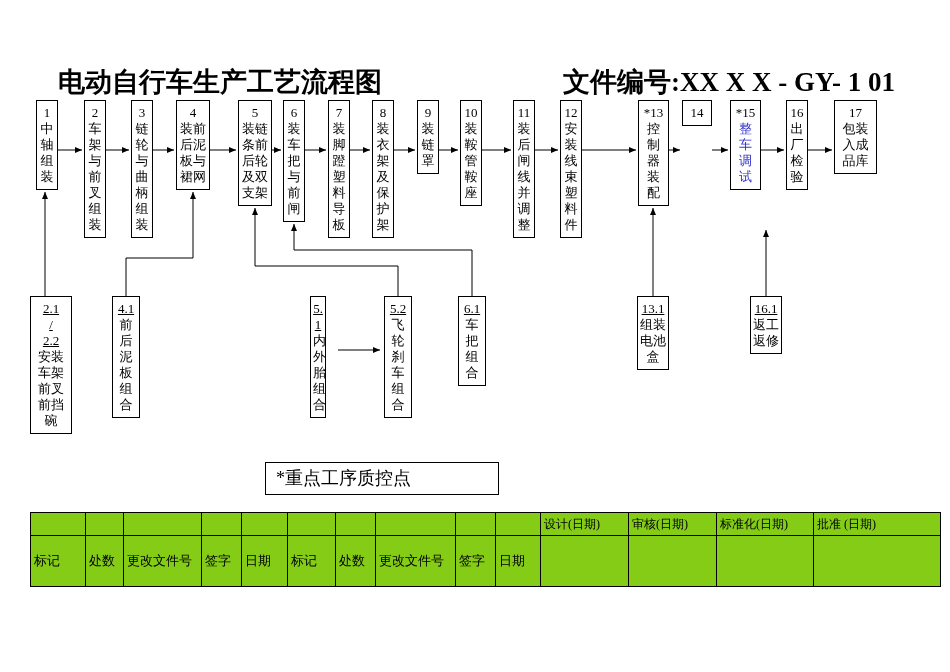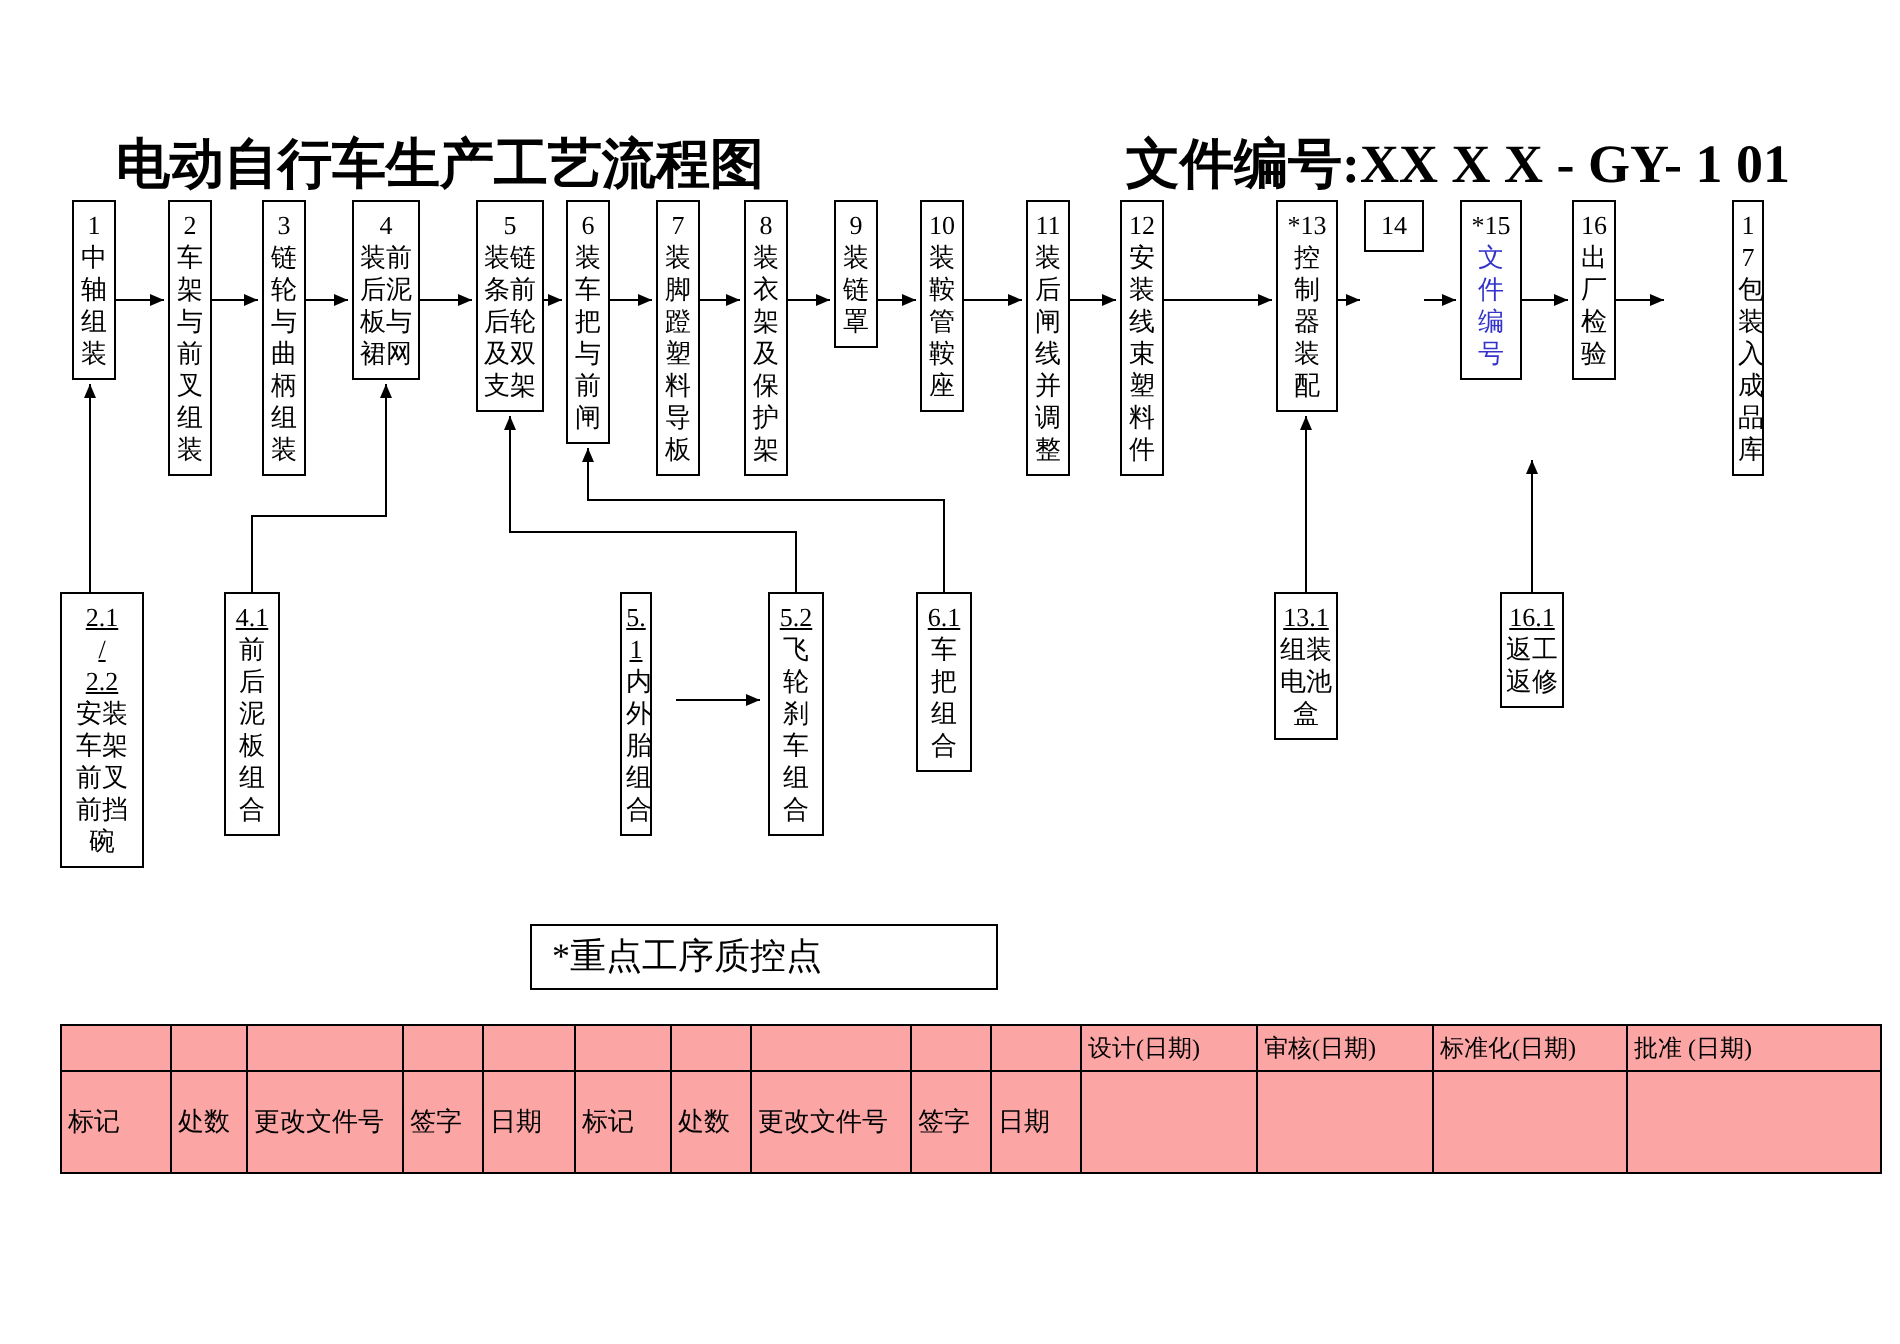--- a/index.html
+++ b/index.html
@@ -18,21 +18,21 @@
   .fbox .lbl{display:block;word-break:break-all;}
   .sub{top:296px;}
   .sub .num{white-space:pre-line;text-decoration:underline;}
   .blue{color:#3333cc;}
   .legend{
     position:absolute;left:265px;top:462px;width:234px;height:33px;border:1px solid #000;
     font-size:18px;line-height:31px;padding-left:10px;box-sizing:border-box;background:#fff;
   }
   table.rev{
     position:absolute;left:30px;top:512px;width:910px;border-collapse:collapse;table-layout:fixed;
-    font-size:13px;background:#fca5a5;
+    font-size:13px;background:#84cc16;
   }
   table.rev td{border:1px solid #000;padding:1px 3px;vertical-align:middle;overflow:hidden;white-space:nowrap;text-align:left;}
   table.rev tr.r1 td{height:20px;font-size:12px;}
   table.rev tr.r2 td{height:48px;}
 </style>
 </head>
 <body>
 
 <div class="title-left">电动自行车生产工艺流程图</div>
 <div class="title-right">文件编号:XX X X - GY- 1 01</div>
@@ -121,27 +121,27 @@
   </div>
 <div class="fbox" style="left:638px;width:31px">
     <span class="num">*13</span>
     <span class="lbl">控制器装配</span>
   </div>
 <div class="fbox" style="left:682px;width:30px">
     <span class="num">14</span>
   </div>
 <div class="fbox" style="left:730px;width:31px">
     <span class="num">*15</span>
-    <span class="lbl blue">文件编号</span>
+    <span class="lbl blue">整车调试</span>
   </div>
 <div class="fbox" style="left:786px;width:22px">
     <span class="num">16</span>
     <span class="lbl">出厂检验</span>
   </div>
-<div class="fbox" style="left:866px;width:16px">
+<div class="fbox" style="left:834px;width:43px">
     <span class="num">17</span>
     <span class="lbl">包装入成品库</span>
   </div>
 
 <div class="fbox sub" style="left:30px;width:42px">
     <span class="num">2.1
 /
 2.2</span>
     <span class="lbl">安装车架前叉前挡碗</span>
   </div>

